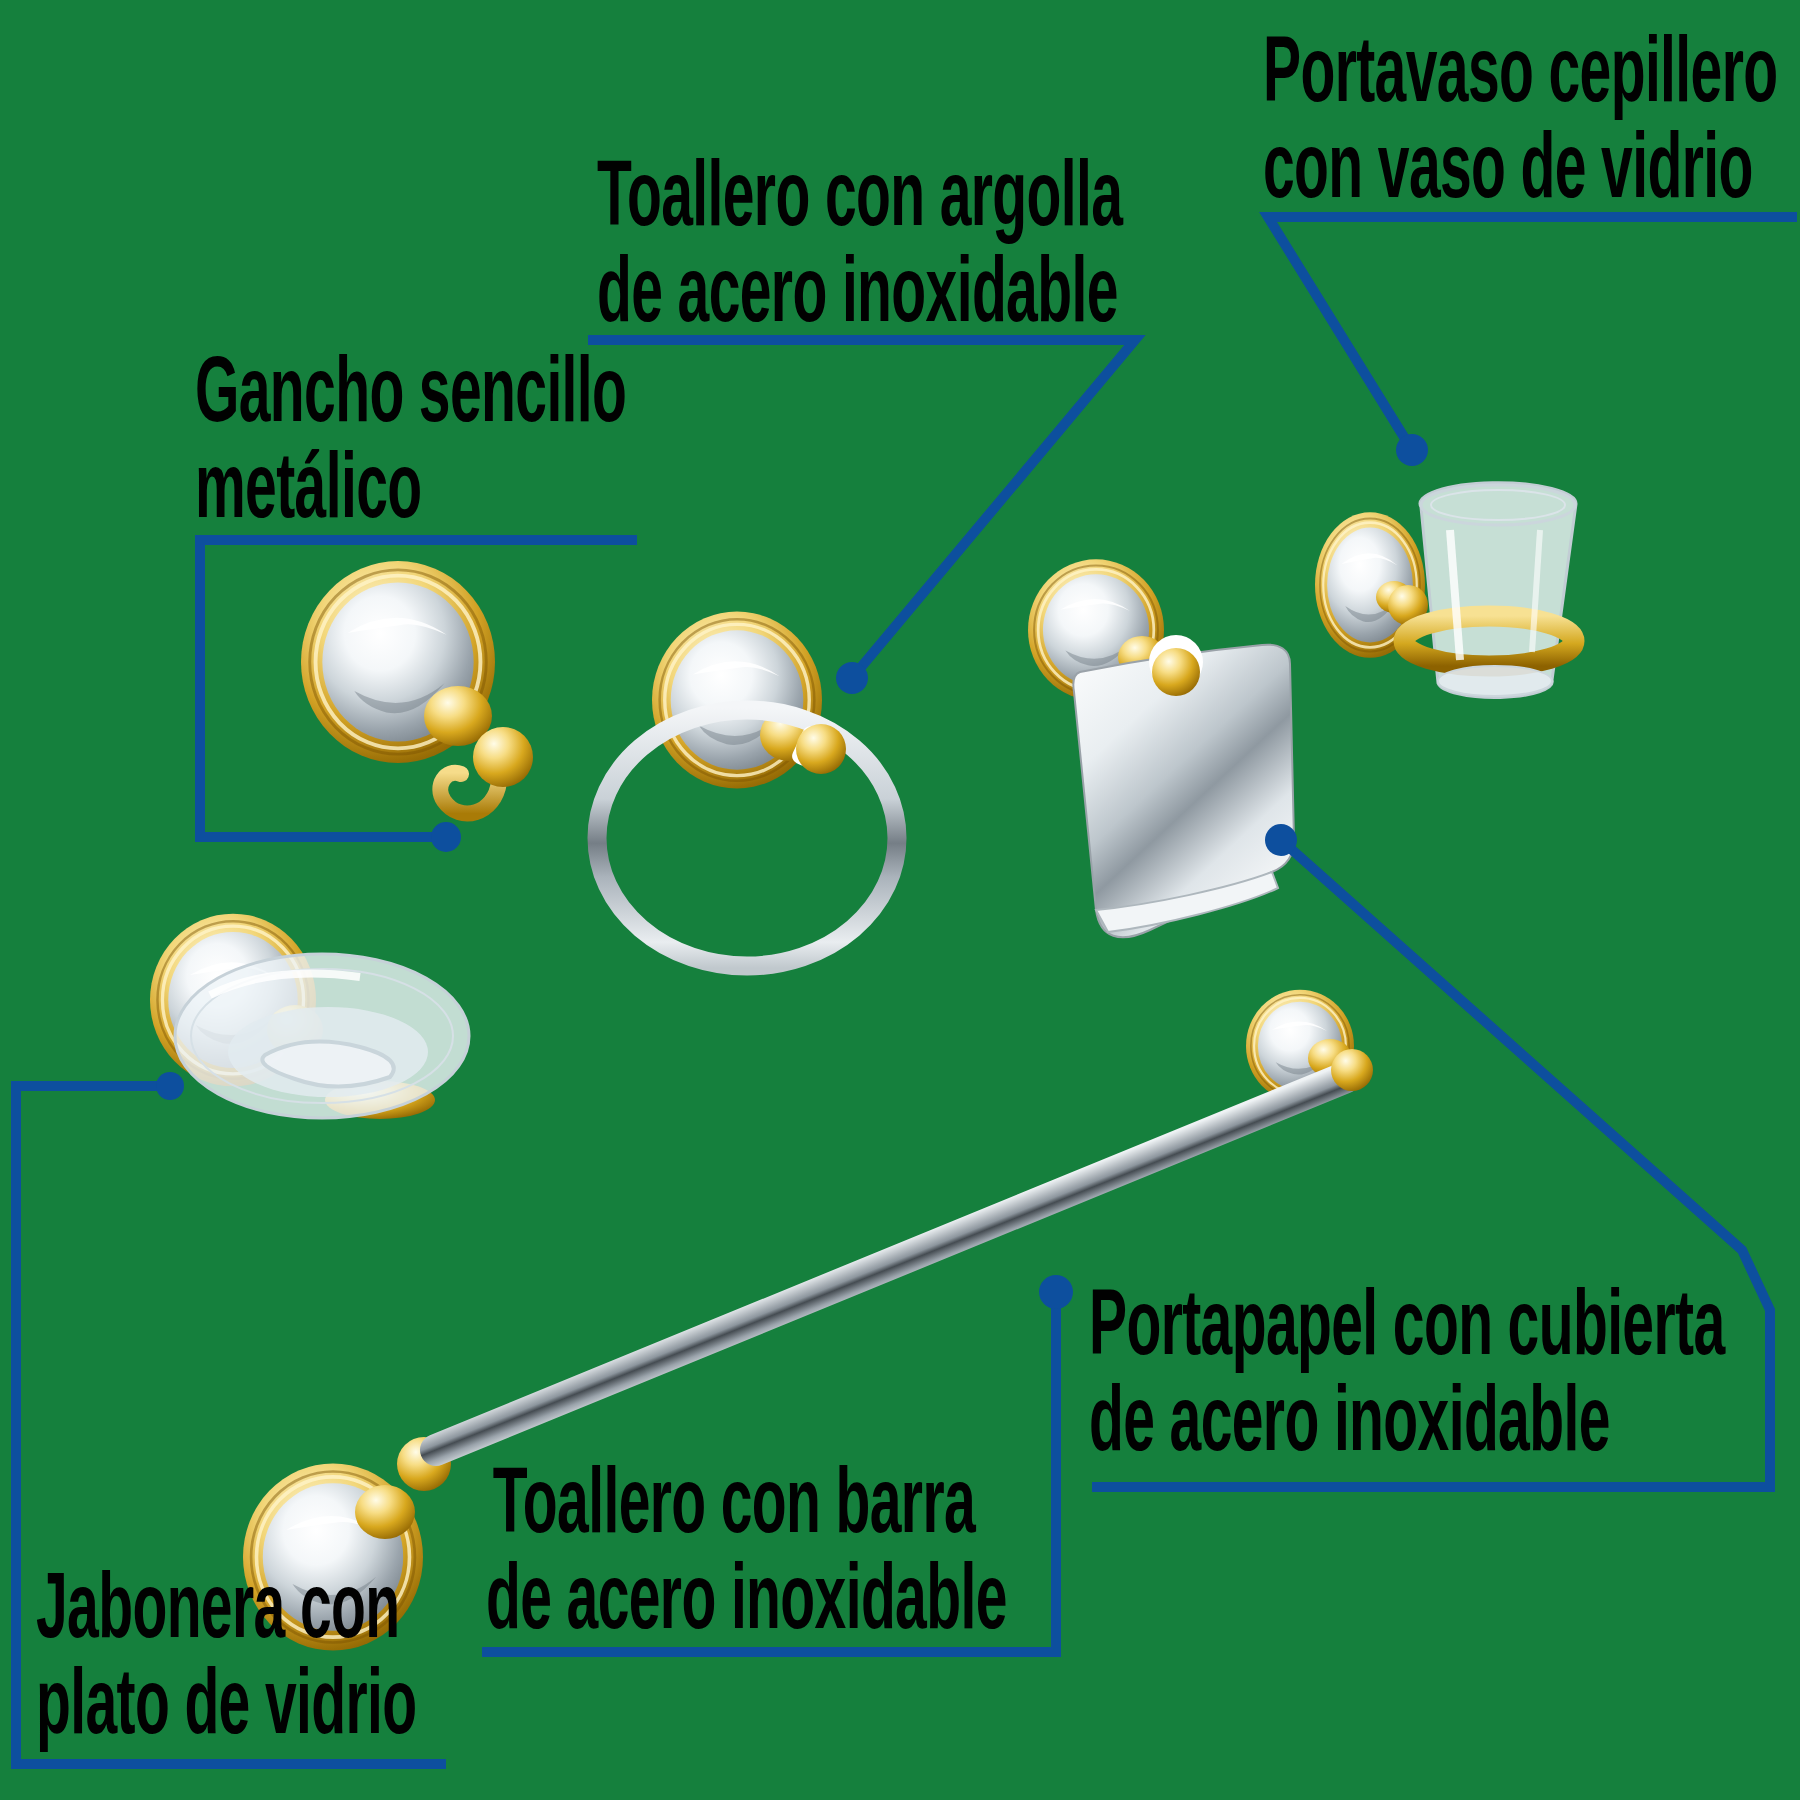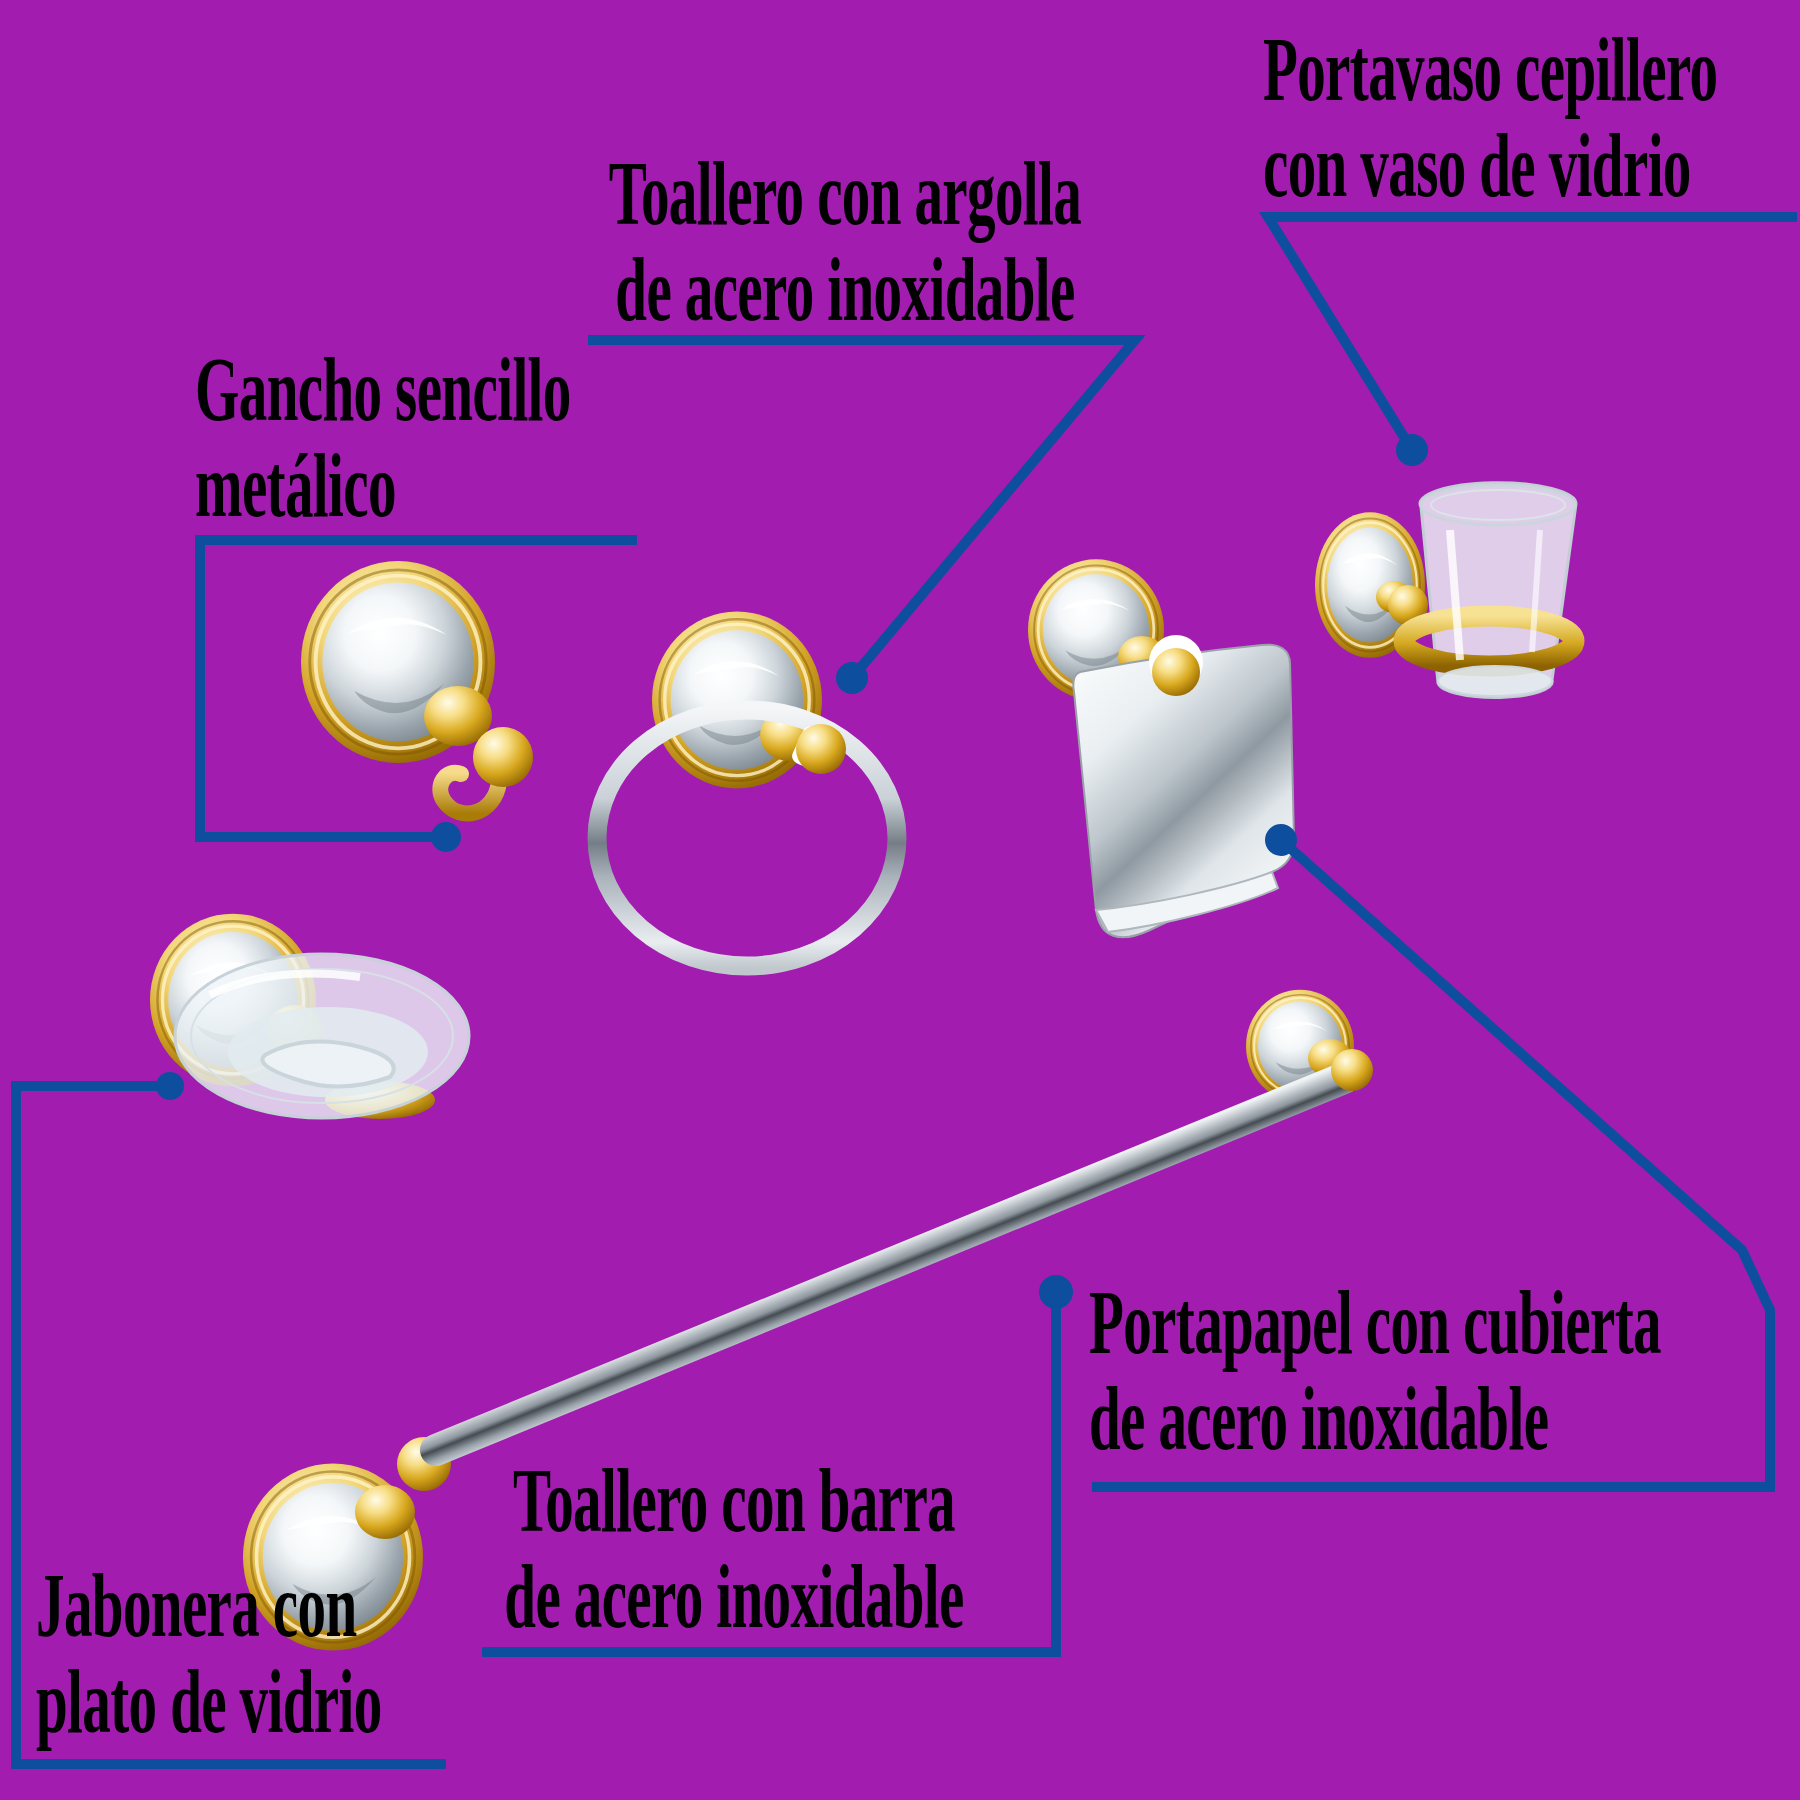--- a/index.html
+++ b/index.html
@@ -1,18 +1,18 @@
 <!DOCTYPE html>
 <html><head>
 <meta charset="utf-8">
 <style>
   html,body{margin:0;padding:0;background:#ffffff;}
   .stage{
-    position:relative;width:1800px;height:1800px;background:#a21caf;overflow:hidden;
-    font-family:Liberation Serif, serif;
+    position:relative;width:1800px;height:1800px;background:#15803d;overflow:hidden;
+    font-family:Liberation Sans, sans-serif;
   }
   .diagram-svg{position:absolute;left:0;top:0;width:1800px;height:1800px;}
   .label{
     position:absolute;
     font-weight:bold;
     font-size:92px;
     line-height:96px;
     letter-spacing:-1px;
     color:#010101;
     white-space:nowrap;

